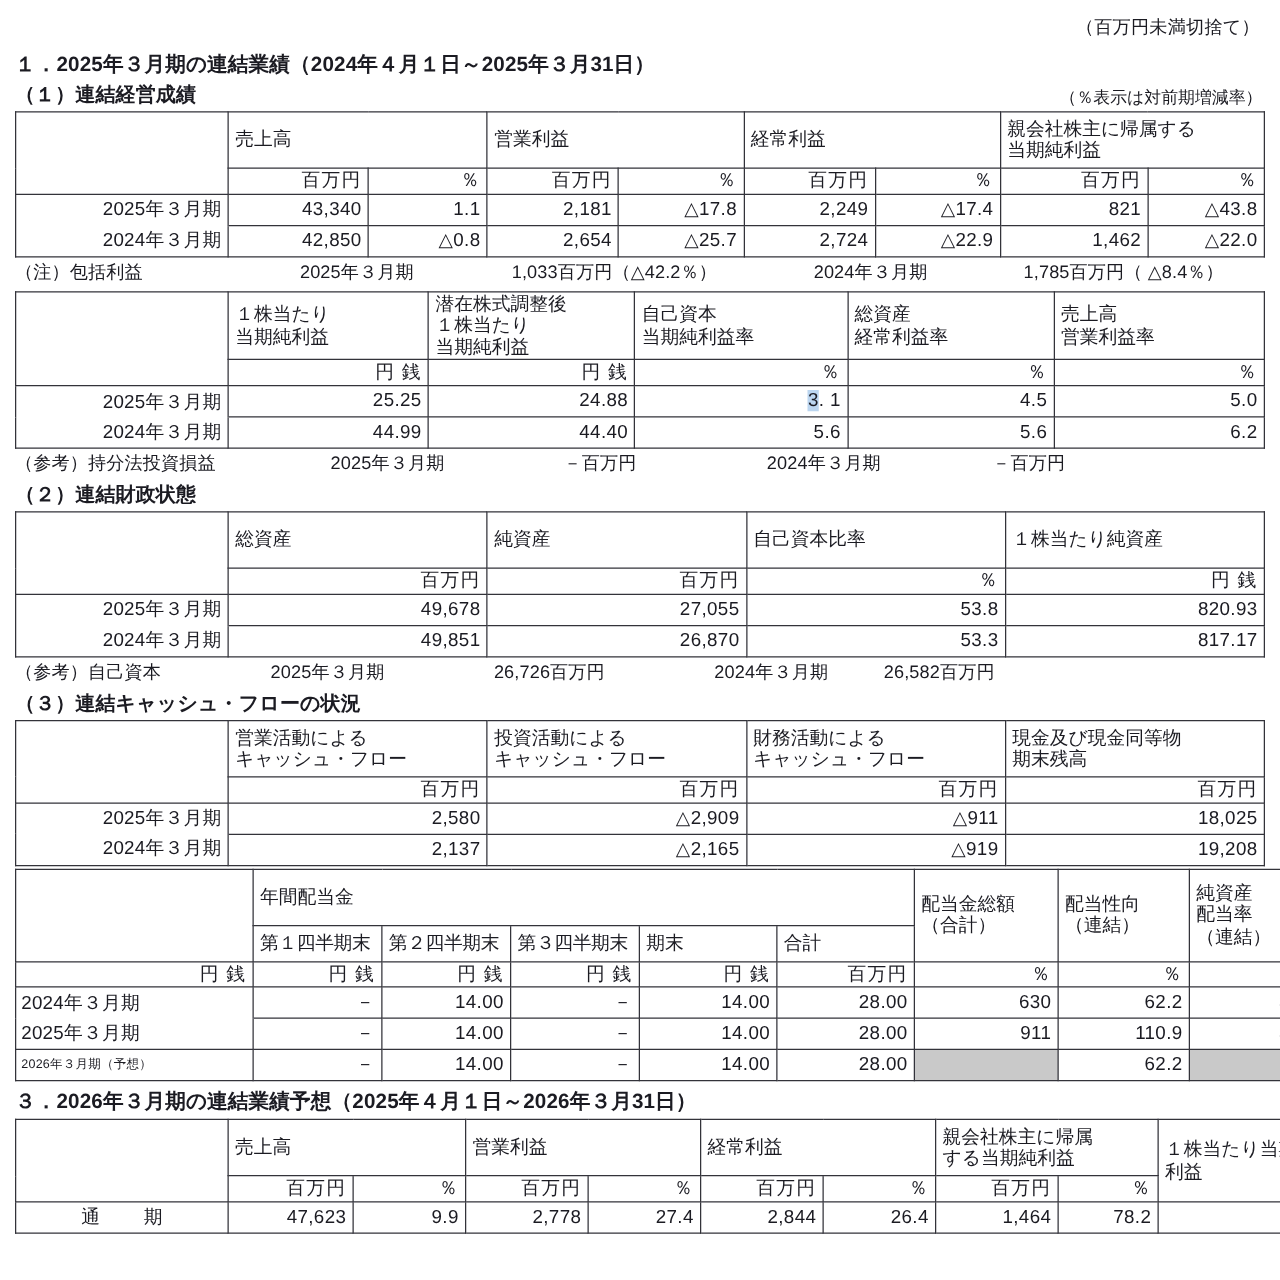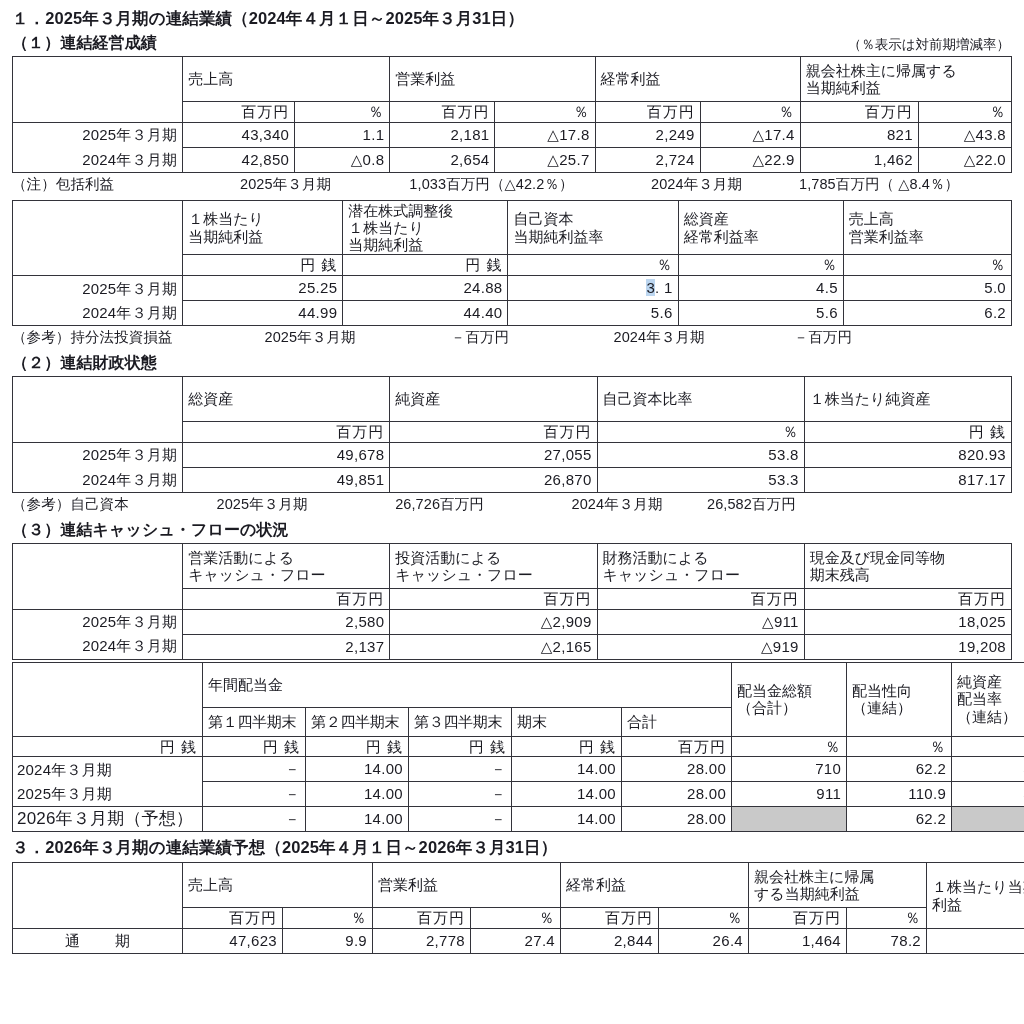--- a/index.html
+++ b/index.html
@@ -123,20 +123,21 @@
   .wide-sp { letter-spacing: 10px; padding-left: 10px; }
 
   .hd-small { font-size: 14.5px; }
   .hd-xsmall { font-size: 13.5px; letter-spacing: -0.3px; }
 </style>
 </head>
 <body>
 
 <div class="page">
 
+  <div class="right-note">（百万円未満切捨て）</div>
 
   <div class="section-title">１．2025年３月期の連結業績（2024年４月１日～2025年３月31日）</div>
 
   <div class="subsection-row">
     <span class="subsection-title">（１）連結経営成績</span>
     <span class="pct-note">（％表示は対前期増減率）</span>
   </div>
 
   <table class="fin">
     <colgroup>
@@ -190,21 +191,21 @@
       <td class="num">△25.7</td>
       <td class="num">2,724</td>
       <td class="num">△22.9</td>
       <td class="num">1,462</td>
       <td class="num">△22.0</td>
     </tr>
   </tbody>
     </table>
 
   <div class="note-line">
-    <span class="seg" style="min-width:170px">（注）包括利益</span><span class="seg" style="min-width:207px;text-align:center">2025年３月期</span><span class="seg" style="min-width:205px;text-align:center">1,033百万円（△42.2％）</span><span class="seg" style="min-width:205px;text-align:center">2024年３月期</span><span class="seg" style="min-width:200px;text-align:left">1,785百万円（ △8.4％）</span>
+    <span class="seg" style="min-width:170px">（注）包括利益</span><span class="seg" style="min-width:207px;text-align:center">2025年３月期</span><span class="seg" style="min-width:205px;text-align:center">1,033百万円（△42.2％）</span><span class="seg" style="min-width:205px;text-align:center">2024年３月期</span><span class="seg" style="min-width:200px;text-align:center">1,785百万円（ △8.4％）</span>
   </div>
 
   <table class="fin">
     <colgroup>
       <col style="width:170px">
       <col style="width:160px">
       <col style="width:165px">
       <col style="width:170px">
       <col style="width:165px">
       <col style="width:168px">
@@ -414,37 +415,37 @@
       <td class="unit">％</td>
       <td class="unit">％</td>
     </tr>
     <tr>
       <td class="rowlabel left nobottom notop">2024年３月期</td>
       <td class="num">－</td>
       <td class="num">14.00</td>
       <td class="num">－</td>
       <td class="num">14.00</td>
       <td class="num">28.00</td>
-      <td class="num">710</td>
+      <td class="num">630</td>
       <td class="num">62.2</td>
       <td class="num">3.5</td>
     </tr>
     <tr>
       <td class="rowlabel left notop">2025年３月期</td>
       <td class="num">－</td>
       <td class="num">14.00</td>
       <td class="num">－</td>
       <td class="num">14.00</td>
       <td class="num">28.00</td>
       <td class="num">911</td>
       <td class="num">110.9</td>
       <td class="num">3.4</td>
     </tr>
     <tr>
-      <td class="rowlabel left" style="font-size:17px">2026年３月期（予想）</td>
+      <td class="rowlabel left" style="font-size:10px">2026年３月期（予想）</td>
       <td class="num">－</td>
       <td class="num">14.00</td>
       <td class="num">－</td>
       <td class="num">14.00</td>
       <td class="num">28.00</td>
       <td class="num shaded"></td>
       <td class="num">62.2</td>
       <td class="num shaded"></td>
     </tr>
   </tbody>

